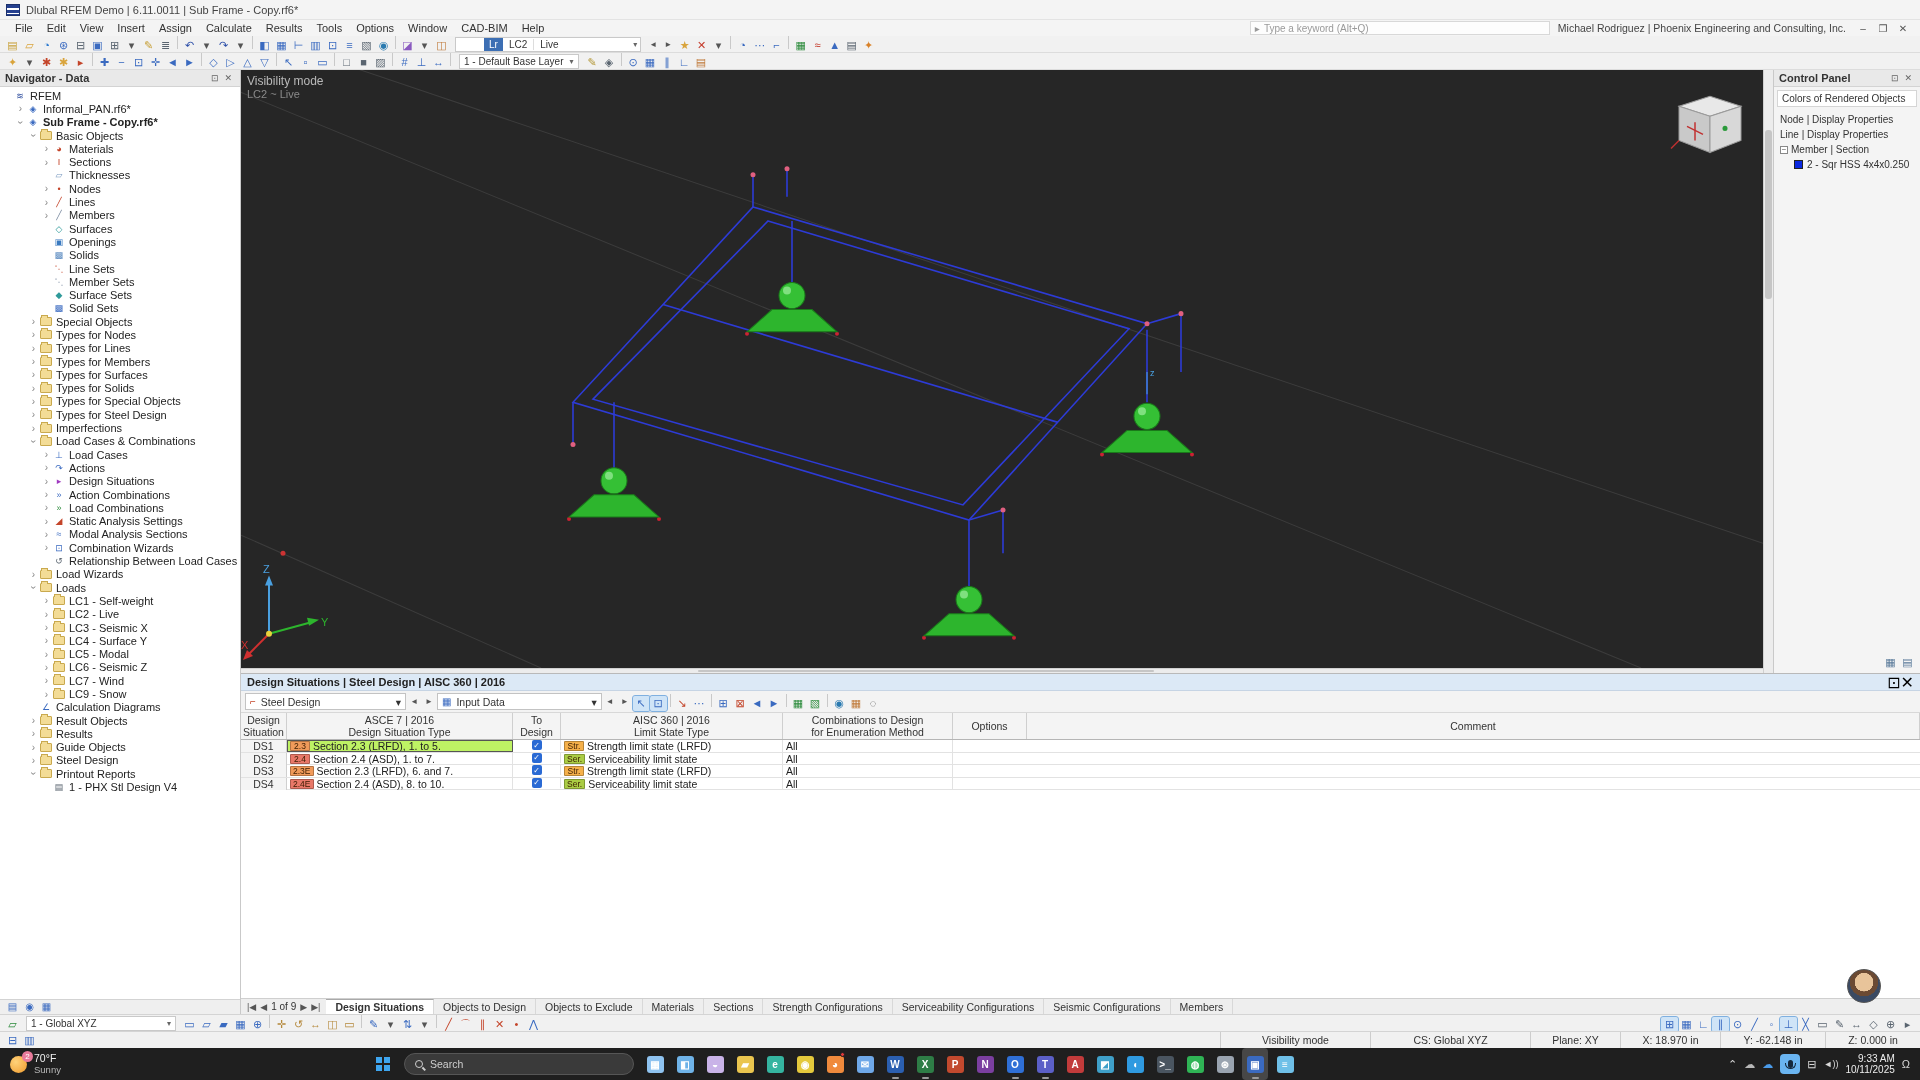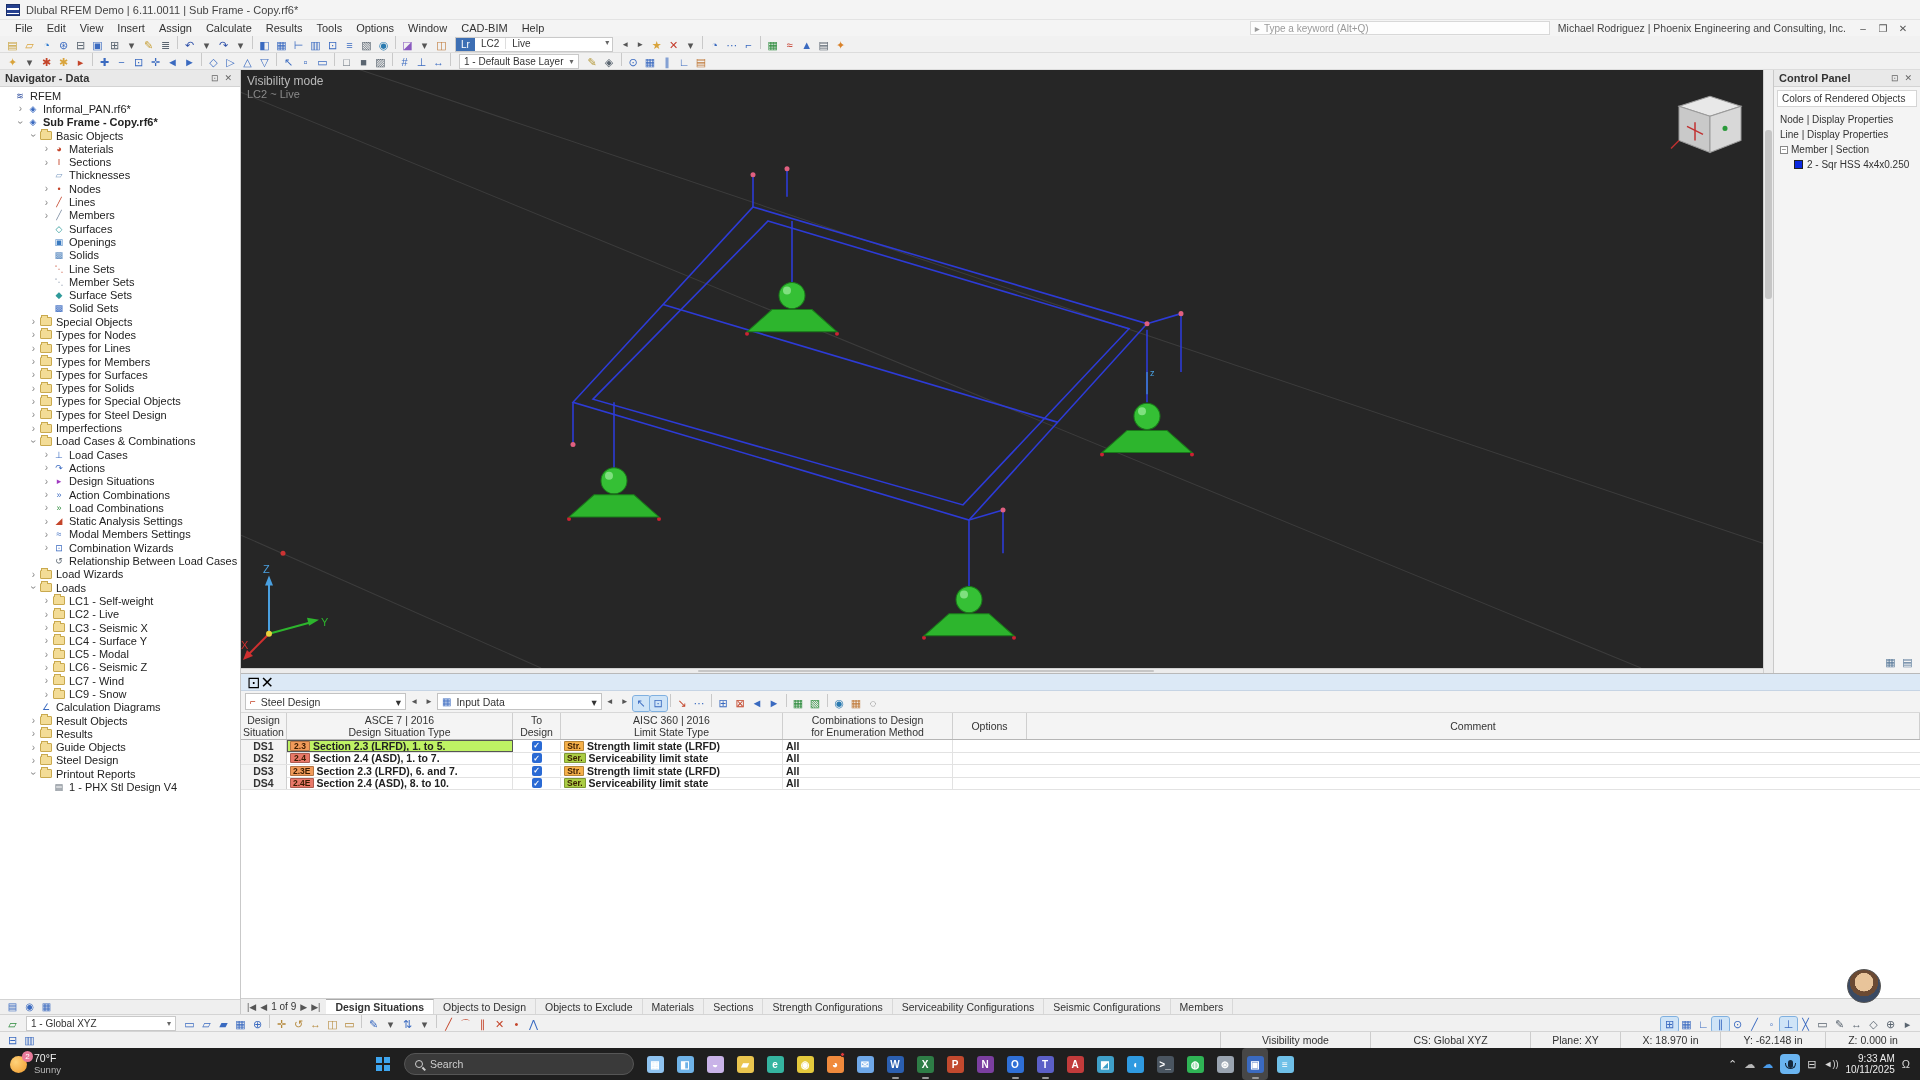--- a/index.html
+++ b/index.html
@@ -16,21 +16,21 @@
   .kwbox{width:300px;height:14px;background:#fdfdfd;border:1px solid #d8d8d8;font-size:10px;color:#9a9a9a;display:flex;align-items:center;gap:4px;padding:0 4px;}
   .usertext{font-size:10.5px;color:#444;}
   .winbtns{display:flex;gap:2px;}
   .winbtns span{width:18px;text-align:center;font-size:10px;color:#555;}
 
   
   .toolbar{height:17px;background:#f1f1f1;border-bottom:1px solid #dcdcdc;display:flex;align-items:center;padding:0 4px;gap:1px;}
   .tbi{width:17px;height:15px;display:inline-flex;align-items:center;justify-content:center;font-size:11px;line-height:1;border-radius:2px;}
   .tbi.act{background:#cfe4f7;outline:1px solid #7fb0e0;}
   .tsep{width:1px;height:13px;background:#c9c9c9;margin:0 3px;display:inline-block;}
-  .lcsel{display:flex;align-items:flex-start;height:15px;margin:0 4px;border:1px solid #c9c9c9;background:#fff;}
+  .lcsel{display:flex;align-items:center;height:15px;margin:0 4px;border:1px solid #c9c9c9;background:#fff;padding-left:28px;}
   .lcsel .lr{background:#3d6fb4;color:#fff;font-size:10px;padding:0 5px;height:100%;display:flex;align-items:center;}
   .lcsel .lcid{font-size:10px;color:#333;padding:0 6px;border-right:1px solid #ddd;}
   .lcsel .lcname{font-size:10px;color:#333;padding:0 6px;width:96px;}
   .lcsel .dd{font-size:8px;color:#666;padding:0 3px;}
   .combo{display:flex;align-items:center;height:15px;border:1px solid #c9c9c9;background:#fff;font-size:10px;color:#333;padding:0 4px;gap:6px;margin:0 4px;}
   .combo .dd{font-size:8px;color:#666;}
   .arrbtn{font-size:8px;color:#555;padding:0 3px;}
 
   
   .main{flex:1;display:flex;min-height:0;}
@@ -77,21 +77,21 @@
   .tphead .pt{font-size:11px;font-weight:bold;color:#222;flex:1;}
   .tpmenu{height:15px;background:#f3f3f3;display:flex;align-items:center;font-size:10.5px;color:#333;padding:0 4px;border-bottom:1px solid #e0e0e0;}
   .tpmenu span{padding:0 7px;}
   .tptools{height:22px;background:#f3f3f3;display:flex;align-items:center;padding:0 4px;border-bottom:1px solid #d8d8d8;gap:1px;}
   .bigcombo{display:flex;align-items:center;height:17px;border:1px solid #c3c3c3;background:#fff;font-size:10.5px;color:#333;padding:0 4px;gap:5px;}
   .bigcombo .cico{font-size:10px;}
   .bigcombo .lbl{width:130px;}
   .grid{font-size:10.5px;color:#222;}
   .ghead{display:flex;background:#f4f4f4;border-bottom:1px solid #b5b5b5;}
   .ghead .gc{border-right:1px solid #cfcfcf;display:flex;flex-direction:column;align-items:center;justify-content:center;height:26px;line-height:12px;text-align:center;color:#333;}
-  .grow{display:flex;border-bottom:1px solid #e2e2e2;height:12.5px;align-items:center;font-weight:bold;}
+  .grow{display:flex;border-bottom:1px solid #e2e2e2;height:12.5px;align-items:flex-start;}
   .grow .gc{border-right:1px solid #e2e2e2;display:flex;align-items:center;padding:0 3px;gap:3px;}
   .gc.rowhead{background:#f4f4f4;justify-content:center;color:#333;border-right:1px solid #cfcfcf;}
   .badge{min-width:20px;padding:0 2px;height:10px;border-radius:1px;font-size:8.5px;display:inline-flex;align-items:center;justify-content:center;color:#3a1c00;border:1px solid rgba(0,0,0,.25);}
   .cb{width:10px;height:10px;background:#2a6ad4;border-radius:2px;color:#fff;font-size:8px;display:inline-flex;align-items:center;justify-content:center;margin:0 auto;}
   .selcell{outline:1.5px solid #555;outline-offset:-1px;background:#bef264;}
   .gfill{flex:1;background:#fff;}
 
   
   .tabstrip{height:16px;background:#eeeeee;border-top:1px solid #cfcfcf;display:flex;align-items:center;font-size:10.5px;color:#333;}
   .pager{display:flex;align-items:center;gap:4px;padding:0 6px;color:#555;font-size:9px;}
@@ -349,21 +349,21 @@
             <span class="tlab">Load Combinations</span>
           </div>
           <div class="trow" style="padding-left: 41px;">
             <span class="chev">›</span>
             <span class="tico" style="color: rgb(196, 69, 42);">◢</span>
             <span class="tlab">Static Analysis Settings</span>
           </div>
           <div class="trow" style="padding-left: 41px;">
             <span class="chev">›</span>
             <span class="tico" style="color: rgb(58, 106, 192);">≈</span>
-            <span class="tlab">Modal Members Settings</span>
+            <span class="tlab">Modal Analysis Sections</span>
           </div>
           <div class="trow" style="padding-left: 41px;">
             <span class="chev">›</span>
             <span class="tico" style="color: rgb(58, 106, 192);">⊡</span>
             <span class="tlab">Combination Wizards</span>
           </div>
           <div class="trow" style="padding-left: 41px;">
             <span class="chev"></span>
             <span class="tico" style="color: rgb(90, 101, 112);">↺</span>
             <span class="tlab">Relationship Between Load Cases</span>
@@ -581,20 +581,21 @@
               </div>
           </div>
           <div class="cpfoot">
               <span><span class="tbi" style="color: rgb(90, 122, 154);">▦</span><span class="tbi" style="color: rgb(90, 122, 154);">▤</span></span>
             </div>
         </div>
       </div>
 
       <div class="tpanel">
         <div class="tphead">
+          <span class="pt">Design Situations | Steel Design | AISC 360 | 2016</span>
           <span class="pic">⊡</span>
           <span class="pic">✕</span>
         </div>
         <div class="tptools">
           <span class="bigcombo">
               <span class="cico" style="color:#c4452a">⌐</span>
               <span class="lbl">Steel Design</span>
               <span class="dd">▾</span>
             </span>
           <span class="arrbtn">◄</span>

